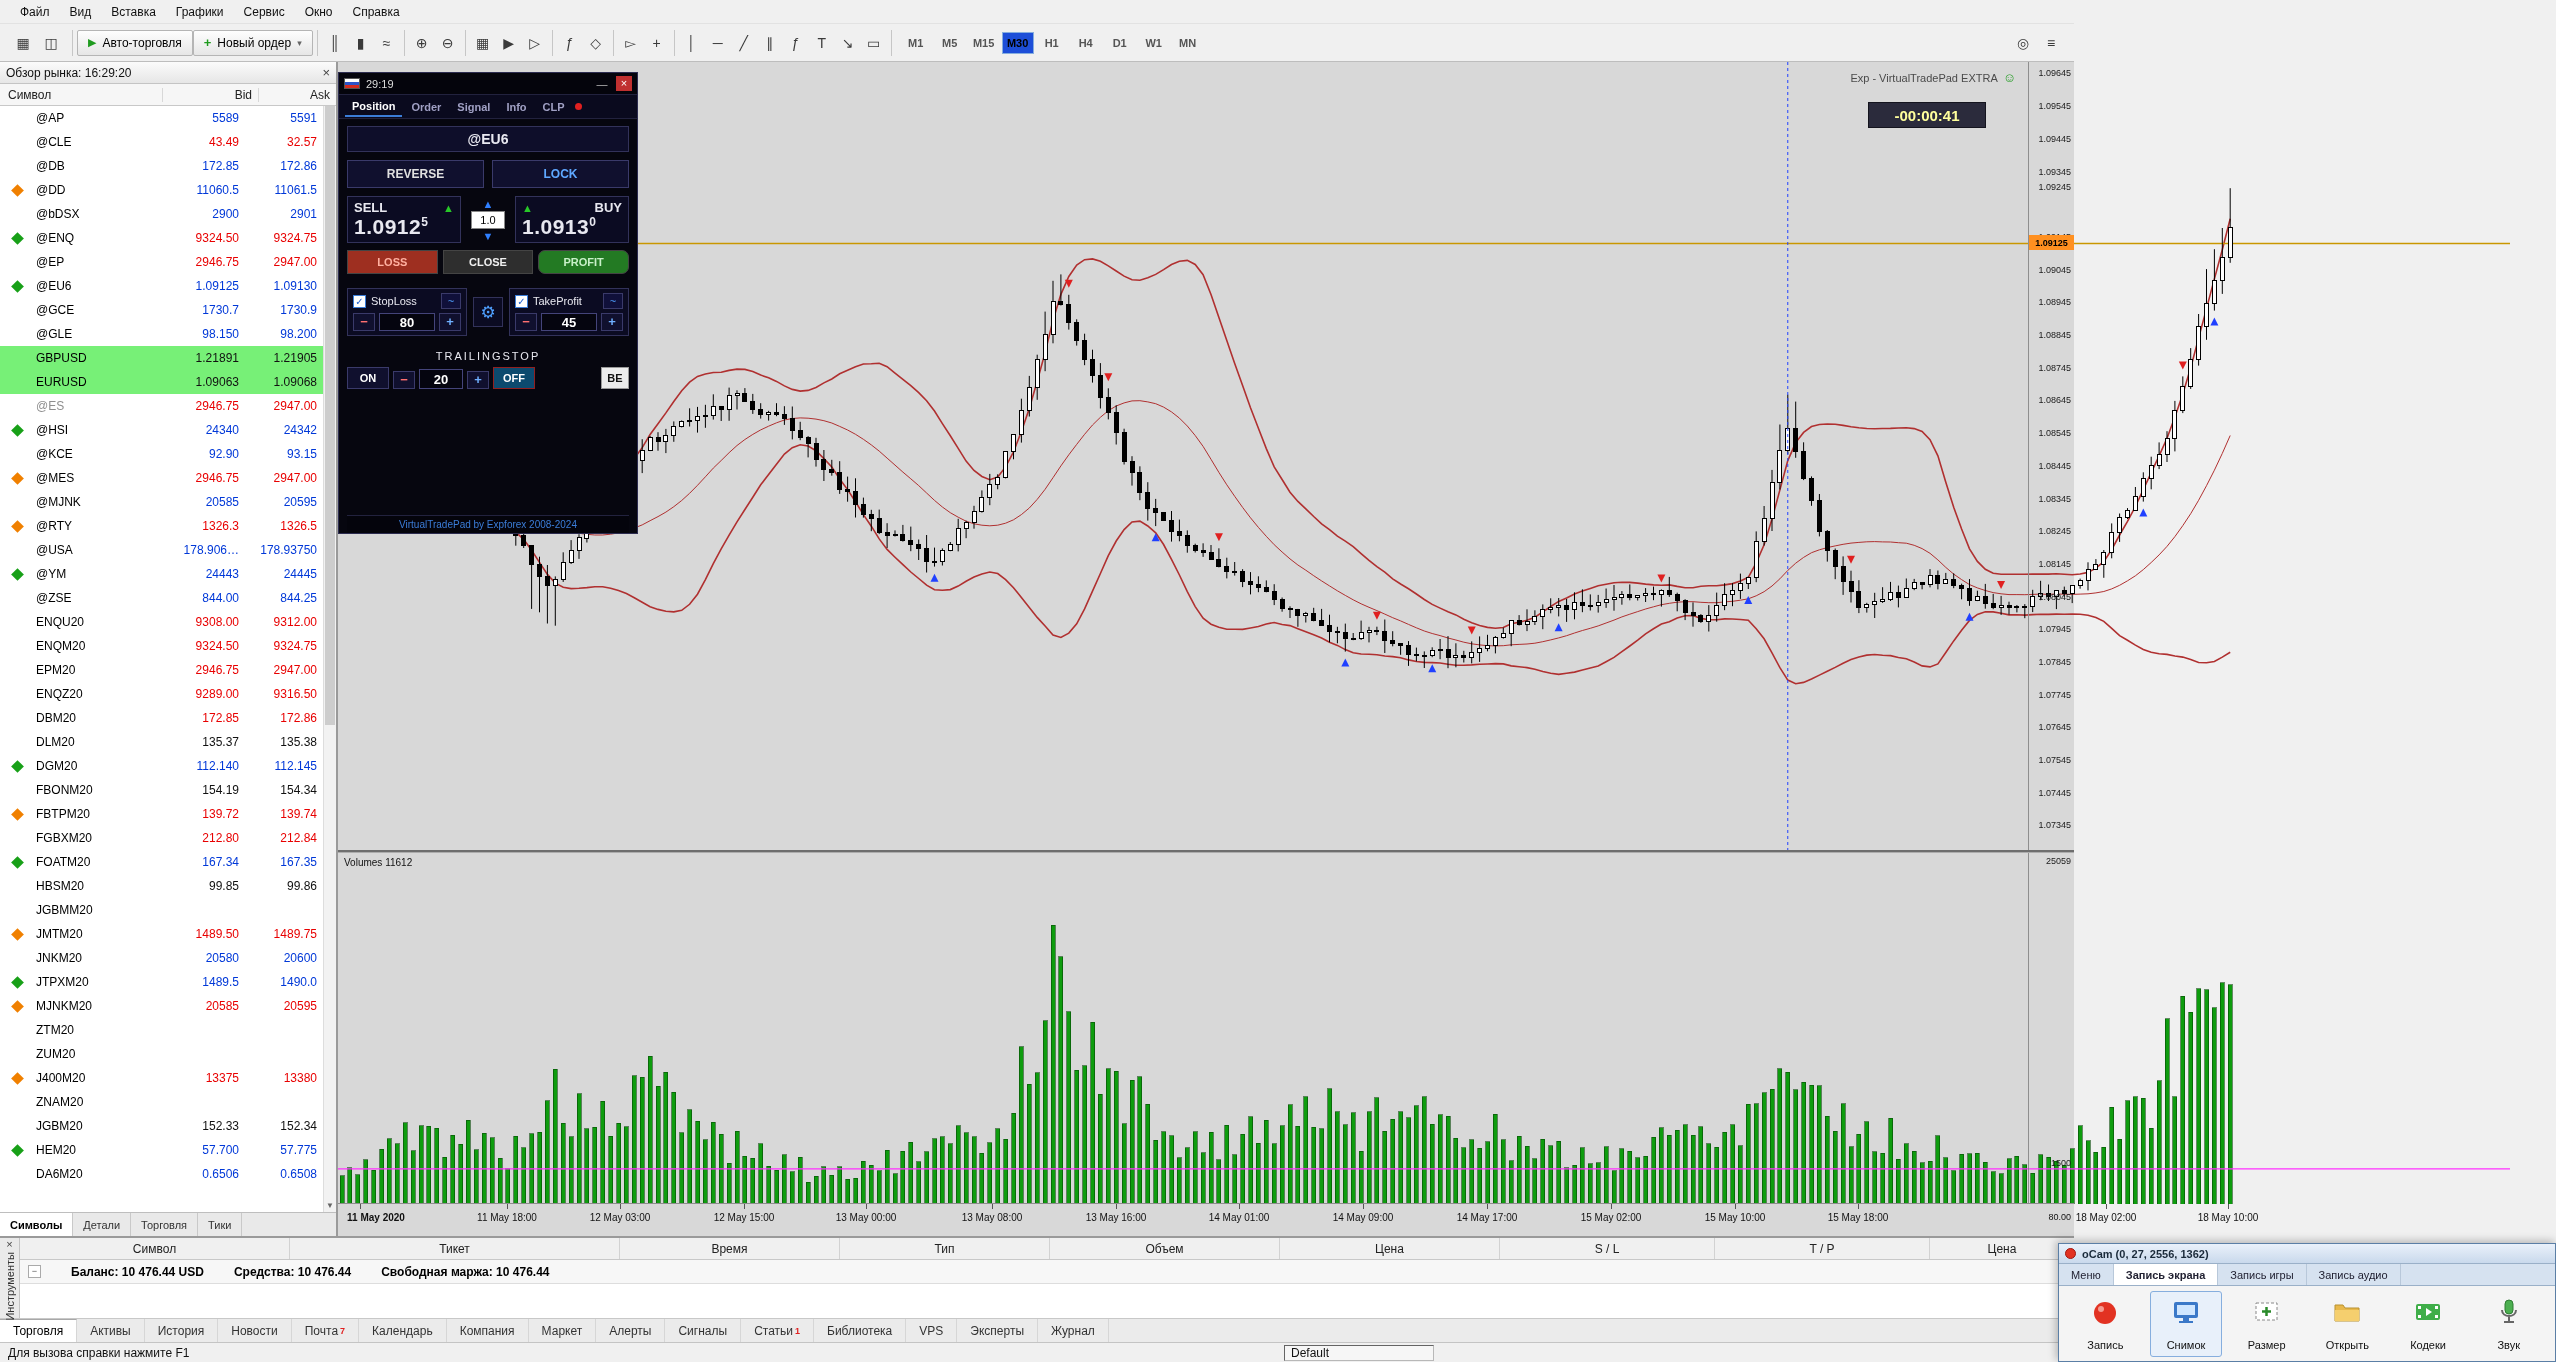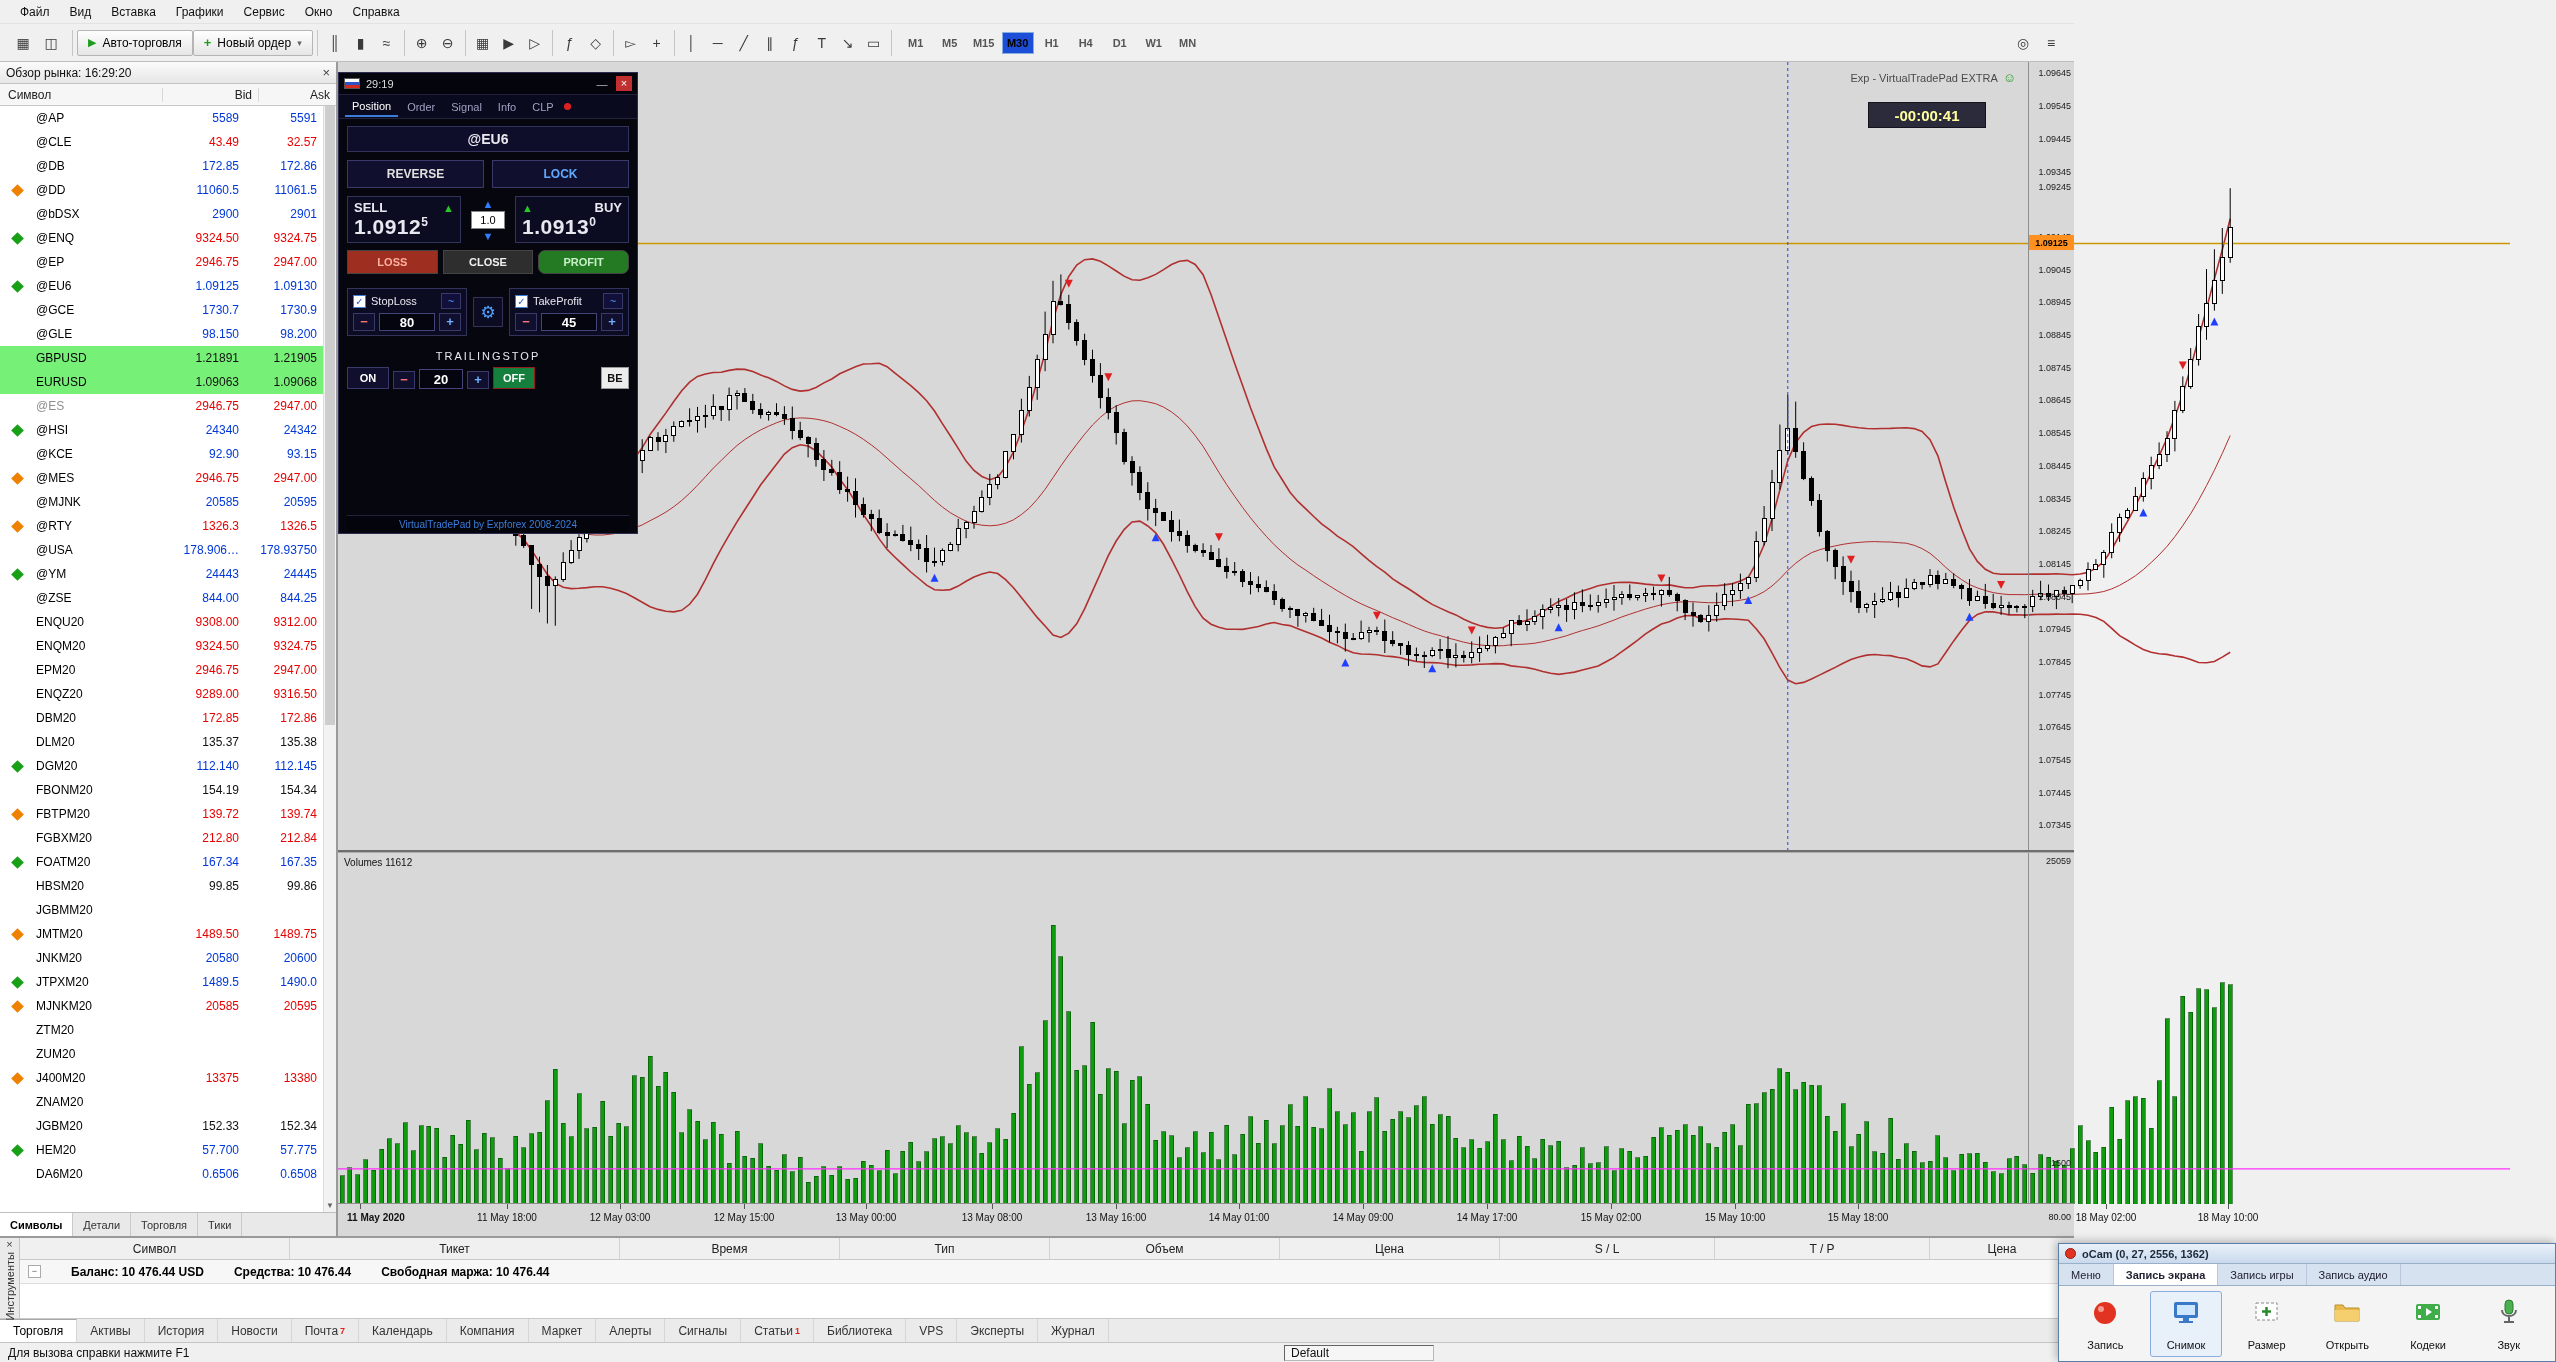--- a/index.html
+++ b/index.html
@@ -75,21 +75,21 @@
 .ta-tick{position:absolute;top:0;width:1px;height:5px;background:#555;}
 #ta-extra{position:absolute;right:3px;top:8px;font-size:9px;}
 
 
 #tradepad{position:absolute;left:0;top:10px;width:300px;height:462px;background:#06060F;border:1px solid #2C2C50;z-index:20;display:flex;flex-direction:column;color:#E8E8F0;}
 .tp-title{height:22px;display:flex;align-items:center;gap:6px;padding:0 5px;background:#04040C;border-bottom:1px solid #22223E;}
 .tp-flag{width:16px;height:11px;background:linear-gradient(#FFF 33%,#2C53C8 33%,#2C53C8 66%,#D52B1E 66%);border:1px solid #555;}
 .tp-title-text{font-size:11px;color:#DDD;}
 .tp-min{margin-left:auto;width:16px;text-align:center;color:#BBB;font-size:11px;}
 .tp-close{width:16px;height:15px;background:#C03030;color:#FFF;font-size:11px;text-align:center;line-height:15px;}
-.tp-tabs{height:24px;display:flex;align-items:center;padding:0 6px;gap:2px;background:#0A0A1E;border-bottom:1px solid #22223E;}
+.tp-tabs{height:24px;display:flex;align-items:center;padding:0 6px;gap:2px;background:#0A0A1E;border-bottom:1px solid #22223E;font-weight:bold;}
 .tp-tab{padding:3px 7px;font-size:11px;color:#A0A0C4;cursor:default;}
 .tp-tab.active{color:#FFF;border-bottom:2px solid #3B7DD8;}
 .tp-dot{width:7px;height:7px;border-radius:50%;background:#E02020;margin-left:1px;}
 .tp-body{flex:1;display:flex;flex-direction:column;padding:7px 8px 0 8px;}
 .tp-symbol{height:26px;background:#0E0E2A;border:1px solid #32325A;display:flex;align-items:center;justify-content:center;font-size:14px;font-weight:bold;}
 .tp-row2{display:flex;gap:8px;margin-top:8px;}
 .tp-btn{flex:1;height:28px;background:#10102E;border:1px solid #3A3A6A;color:#E0E0E0;font-size:12px;font-weight:bold;display:flex;align-items:center;justify-content:center;cursor:default;}
 .tp-btn.lock{color:#5FA8FF;}
 .tp-trade{display:flex;margin-top:8px;gap:5px;}
 .tp-sidebox{flex:1;background:#0B0B22;border:1px solid #32325A;padding:3px 6px;cursor:default;}
@@ -112,21 +112,21 @@
 .tp-wave{margin-left:auto;width:20px;height:16px;background:#10103A;border:1px solid #3A3A6A;color:#4FA0FF;font-size:11px;text-align:center;line-height:14px;}
 .g-bot{display:flex;align-items:center;gap:4px;margin-top:4px;}
 .tp-minus{width:22px;height:18px;background:#10102E;border:1px solid #3A3A6A;color:#FF7070;font-weight:bold;font-size:13px;line-height:15px;text-align:center;}
 .tp-plus{width:22px;height:18px;background:#10102E;border:1px solid #3A3A6A;color:#6FB0FF;font-weight:bold;font-size:13px;line-height:15px;text-align:center;}
 .tp-val{flex:1;height:18px;border:1px solid #44447A;background:#05050F;color:#FFF;font-size:13px;font-weight:bold;display:flex;align-items:center;justify-content:center;}
 .tp-gear{width:30px;height:30px;background:#0B0B22;border:1px solid #32325A;color:#4FA0FF;font-size:17px;display:flex;align-items:center;justify-content:center;}
 .tp-trail-title{margin-top:14px;text-align:center;font-size:11px;letter-spacing:2px;color:#E8E8F0;}
 .tp-trail{display:flex;align-items:flex-end;gap:4px;margin-top:5px;}
 .tp-on{width:42px;height:22px;background:#10102E;border:1px solid #3A3A6A;color:#FFF;font-size:11px;font-weight:bold;}
 .tp-trail .tp-val{flex:0 0 44px;height:20px;}
-.tp-off{width:42px;height:22px;background:#15803d;border:1px solid #902020;color:#FFF;font-size:11px;font-weight:bold;}
+.tp-off{width:42px;height:22px;background:#0c4a6e;border:1px solid #902020;color:#FFF;font-size:11px;font-weight:bold;}
 .tp-be{width:28px;height:22px;background:#ECECEC;border:1px solid #999;color:#111;font-size:11px;font-weight:bold;margin-left:auto;}
 .tp-footer{margin-top:auto;height:18px;display:flex;align-items:center;justify-content:center;font-size:10px;color:#3B7DD8;background:#04040C;border-top:1px solid #22223E;}
 
 
 #trade-dock{height:82px;display:flex;border-top:2px solid #9A9A9A;background:#F0F0F0;}
 #tools-strip{width:20px;background:#EAEAEA;border-right:1px solid #C4C4C4;display:flex;flex-direction:column;align-items:center;font-size:11px;}
 #tools-close{height:16px;color:#444;}
 #tools-label{writing-mode:vertical-rl;transform:rotate(180deg);color:#333;margin-top:2px;font-size:11px;}
 #dock-main{flex:1;display:flex;flex-direction:column;min-width:0;}
 #dock-headers{height:22px;display:flex;align-items:center;background:#F0F0F0;border-bottom:1px solid #C8C8C8;font-size:12px;color:#222;}

